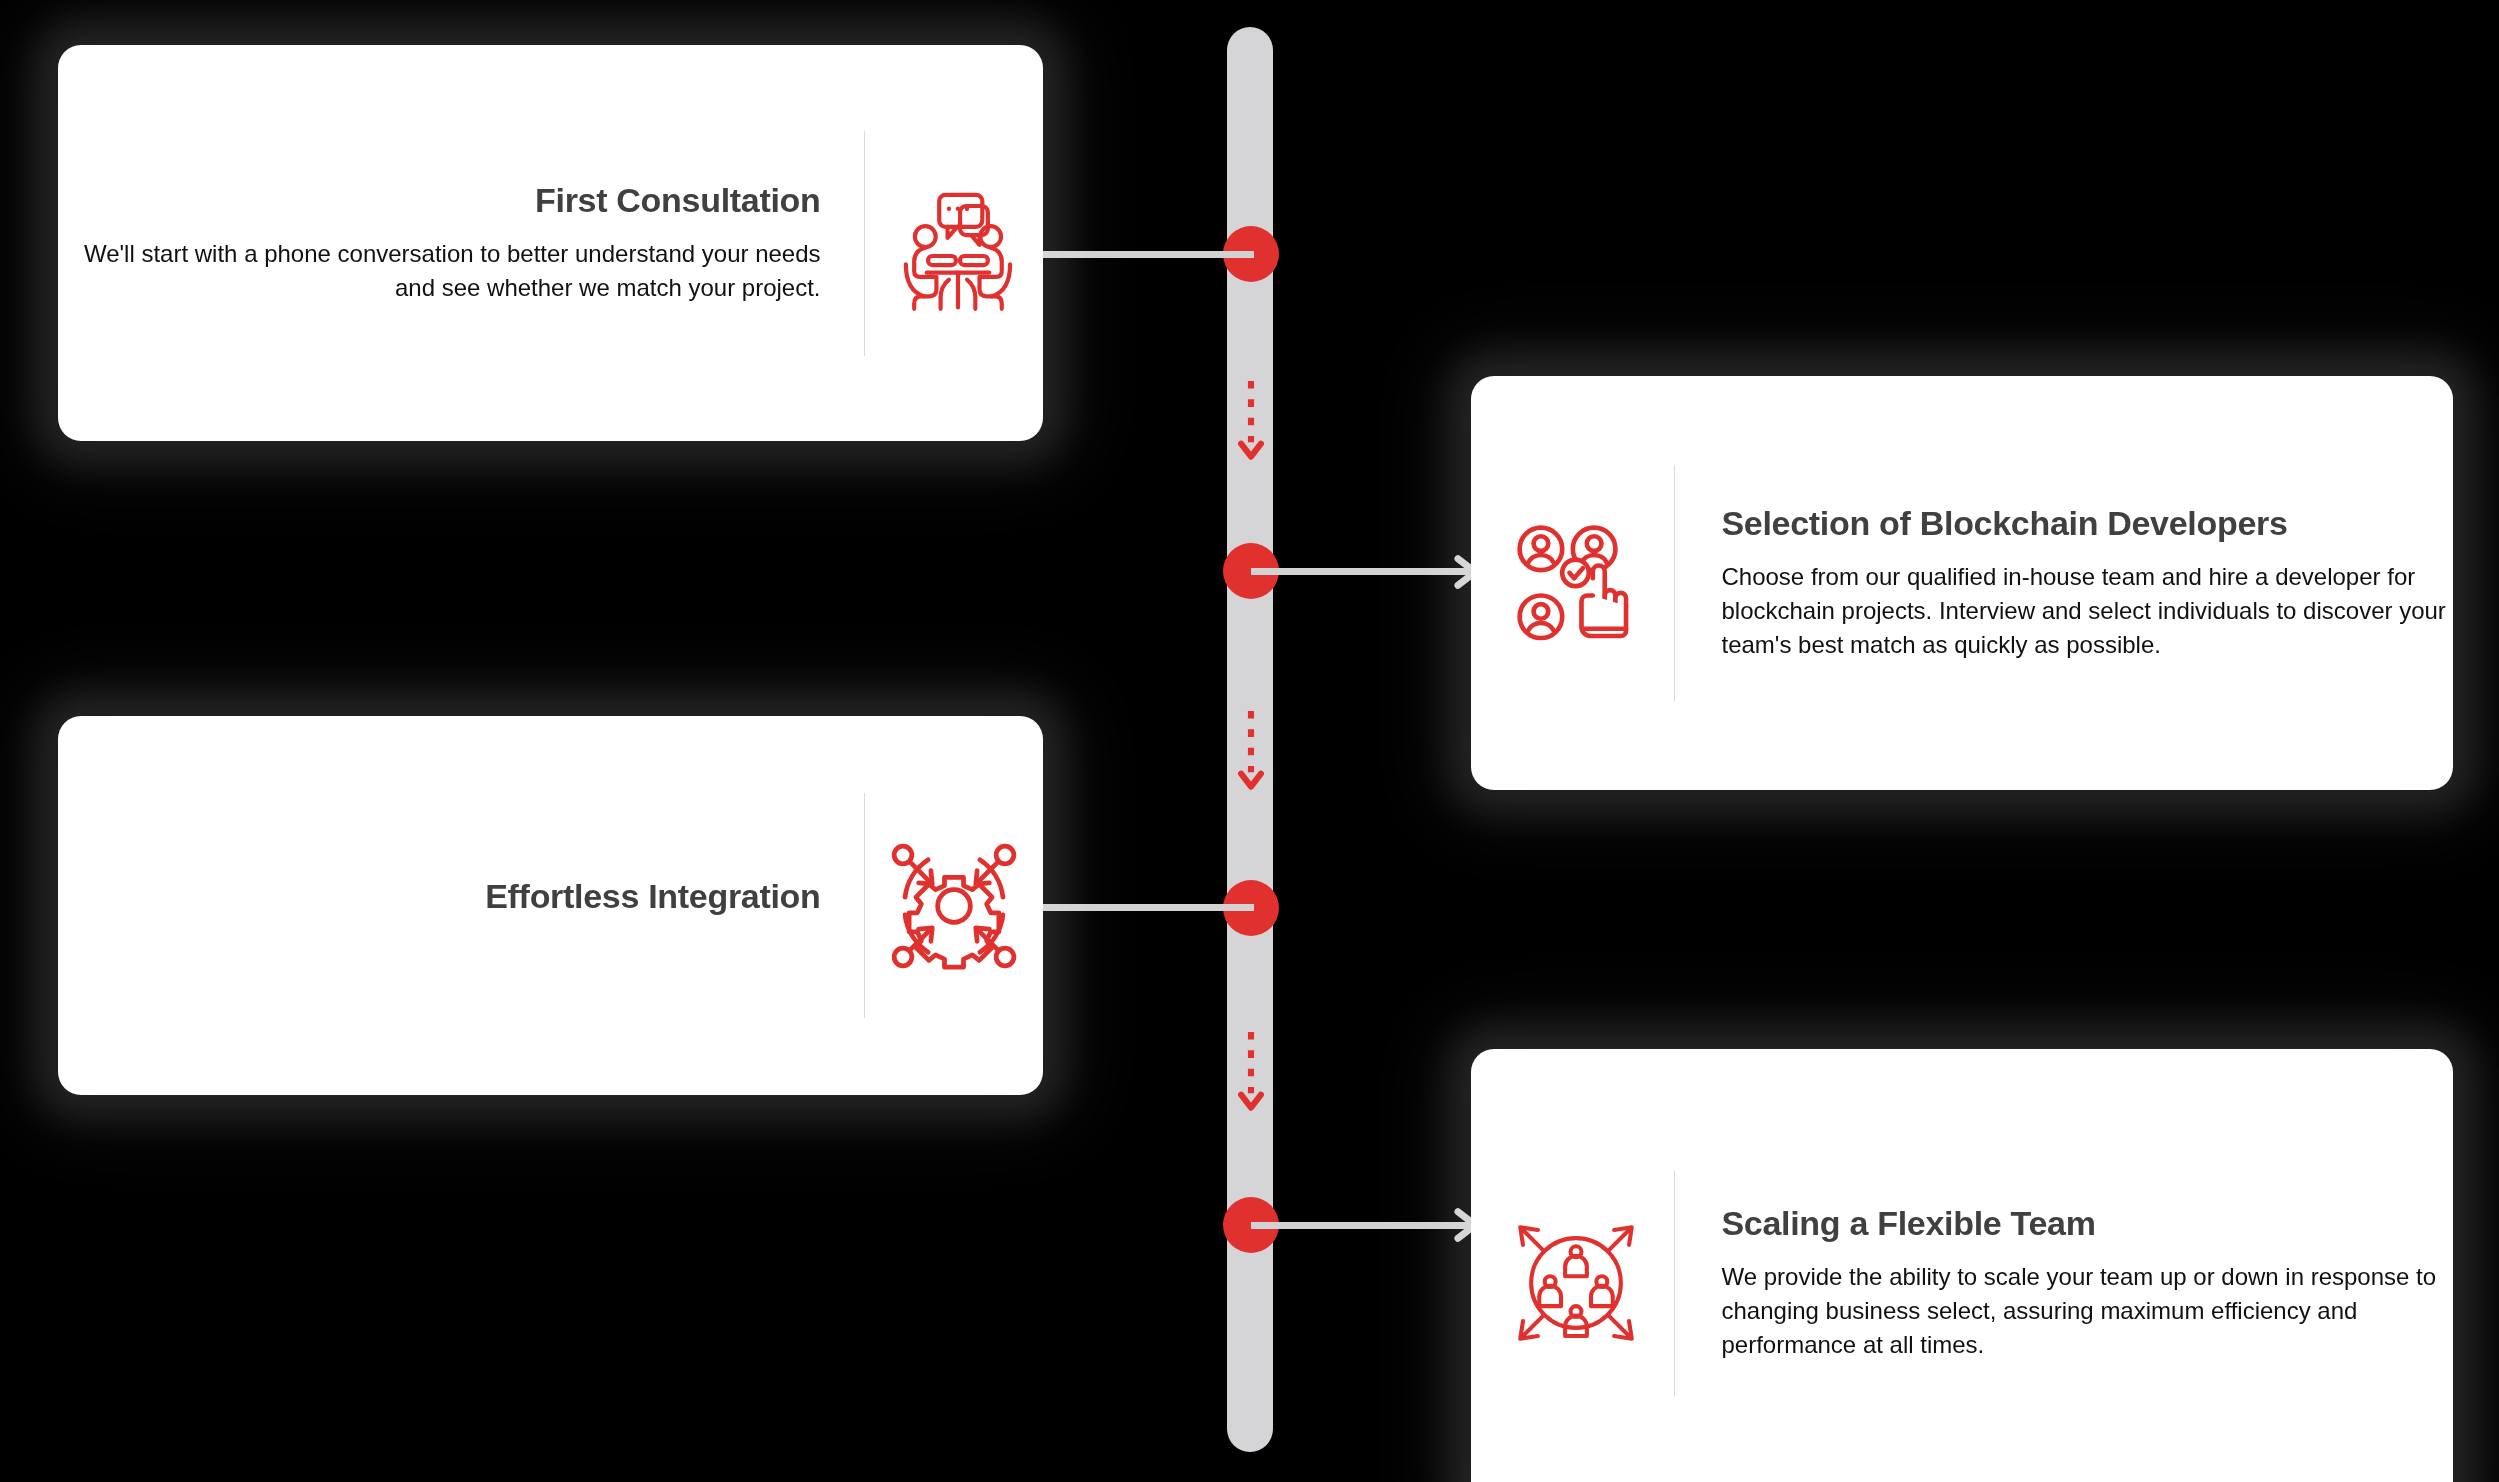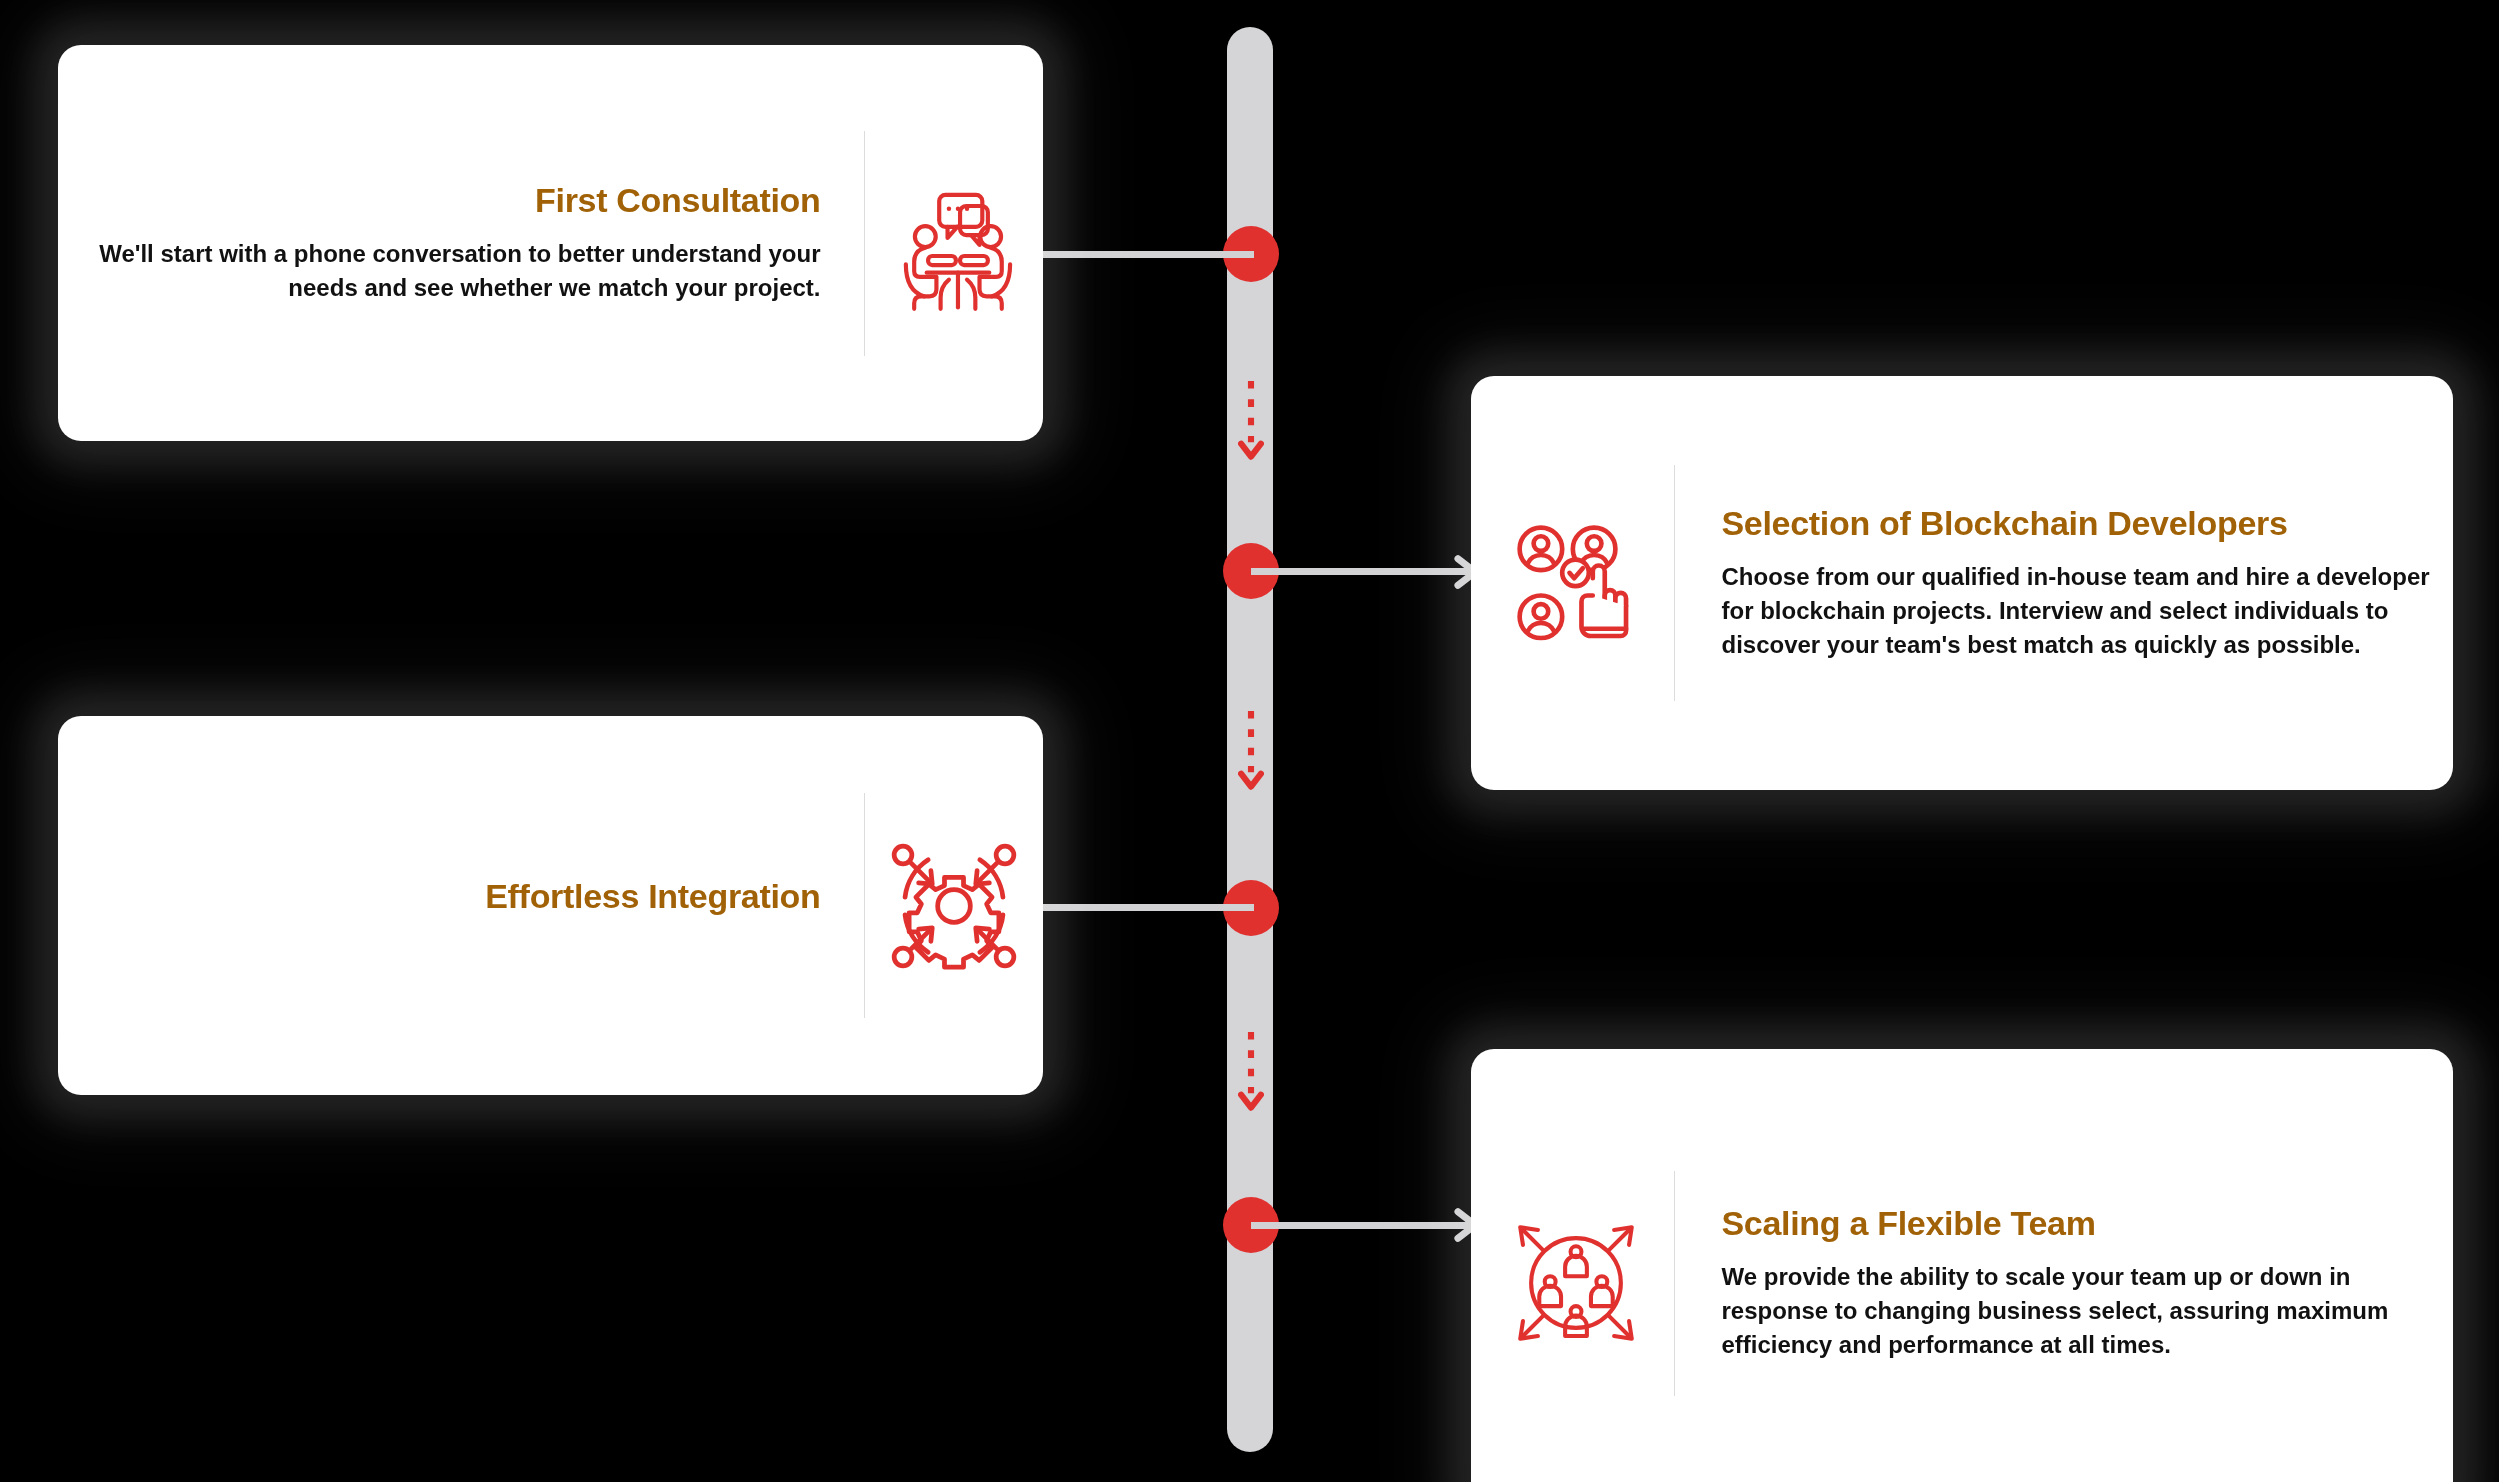--- a/index.html
+++ b/index.html
@@ -18,24 +18,24 @@
     display:flex;align-items:center;box-sizing:border-box;
   }
   .card.left{flex-direction:row;}
   .card.right{flex-direction:row;}
 
   .card-text{display:flex;flex-direction:column;justify-content:center;}
   .card.left .card-text{text-align:right;align-items:flex-end;padding-right:43px;}
   .card.right .card-text{text-align:left;align-items:flex-start;padding-left:46px;}
 
   .card-title{
-    font-size:34px;font-weight:700;color:#a16207;line-height:1.15;
+    font-size:34px;font-weight:700;color:#404040;line-height:1.15;
     letter-spacing:-0.3px;margin:0 0 17px 0;white-space:nowrap;
   }
-  .card-desc{font-size:24px;font-weight:700;color:#111;line-height:1.42;margin:0;}
+  .card-desc{font-size:24px;font-weight:400;color:#111;line-height:1.42;margin:0;}
 
   .divider{width:1.5px;background:#dcdcdc;align-self:center;}
   .icon-wrap{display:flex;align-items:center;justify-content:center;flex:0 0 auto;}
   .icon-wrap svg{display:block;}
 
   
   #card-1{left:58px;top:45px;width:985px;height:396px;}
   #card-1 .card-text{width:782px;}
   #card-1 .divider{height:225px;}
   #card-1 .icon-wrap{width:178px;height:178px;}

